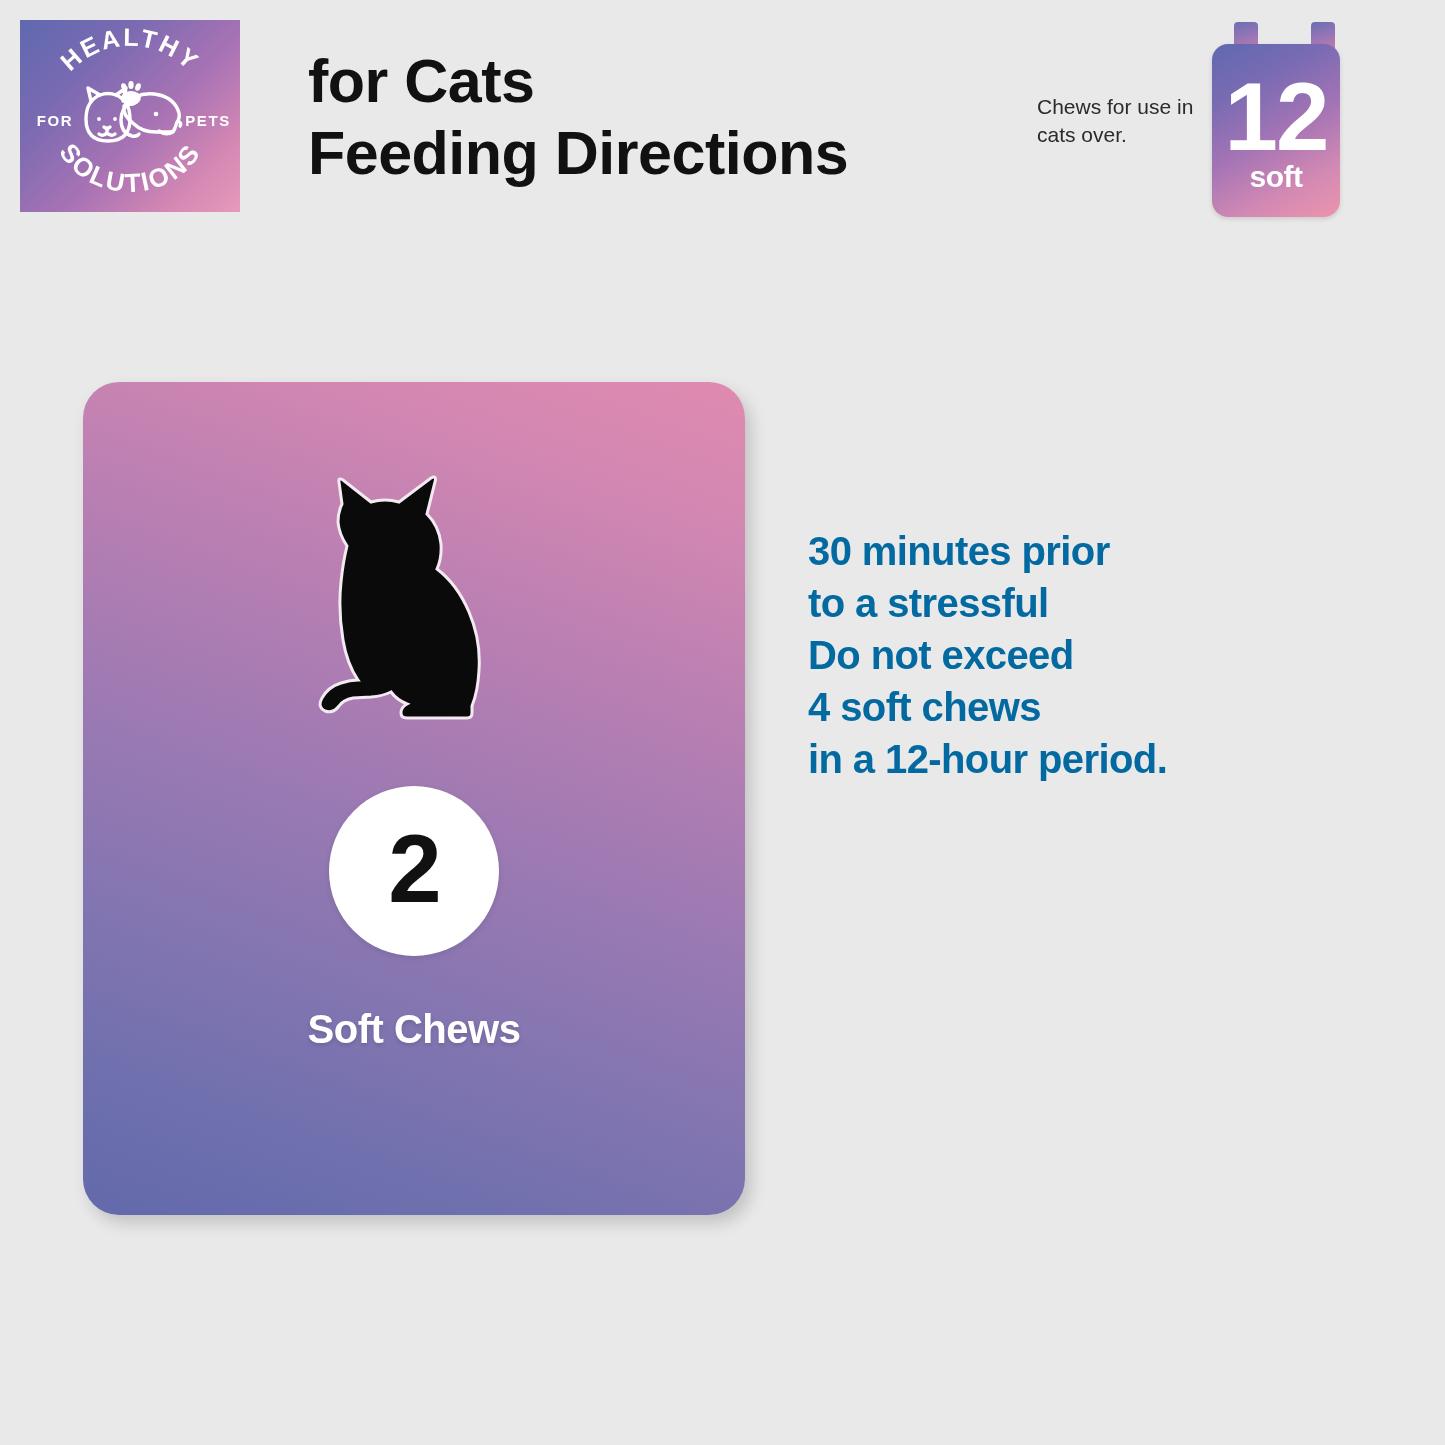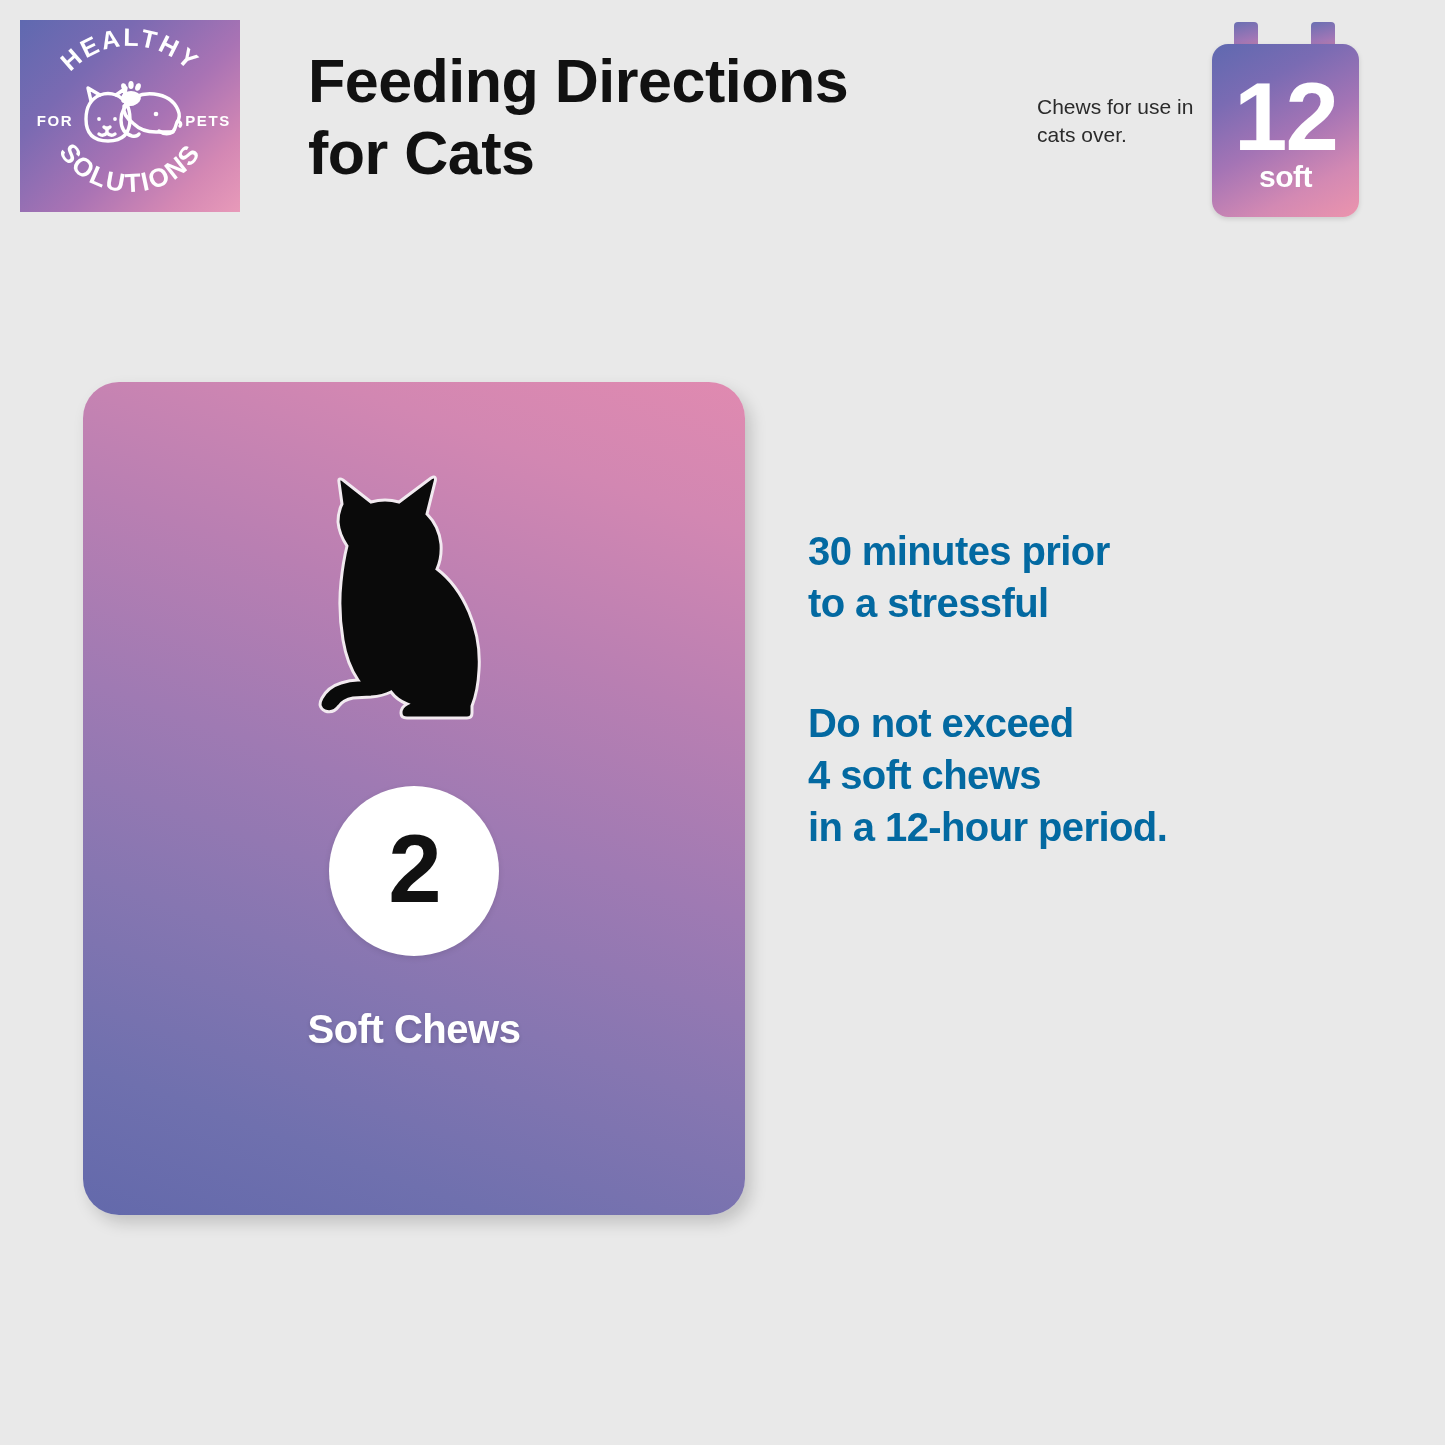--- a/index.html
+++ b/index.html
@@ -42,21 +42,21 @@
   }
   .weeks-badge .tab {
     position:absolute; top:0; width:24px; height:40px;
     border-radius:4px 4px 0 0;
     background:linear-gradient(165deg,#6a6fb2 0%,#9f76b6 45%,#e4899f 100%);
   }
   .weeks-badge .tab.left { left:22px; }
   .weeks-badge .tab.right { left:99px; }
   .weeks-badge .body {
     position:absolute; left:0; top:22px;
-    width:147px; height:173px;
+    width:128px; height:173px;
     border-radius:16px;
     background:linear-gradient(152deg,#5f69b0 0%,#7a6bb3 26%,#a474b5 52%,#d389b3 78%,#ec94ad 100%);
     box-shadow:0 2px 5px rgba(0,0,0,0.13);
     display:flex; flex-direction:column; align-items:center; justify-content:center;
   }
   .weeks-badge .num {
     color:#fff; font-size:96px; font-weight:bold;
     line-height:0.88; letter-spacing:-2px; margin-top:6px;
   }
   .weeks-badge .unit {
@@ -97,21 +97,21 @@
   }
 
   
   .instructions {
     position:absolute; left:808px; top:525px; width:620px;
   }
   .instr-block {
     font-size:40px; font-weight:bold; line-height:1.30;
     color:#0369a1; letter-spacing:-0.6px;
   }
-  .instr-block + .instr-block { margin-top:68px; }
+  .instr-block + .instr-block { }
   .instr-line { display:block; white-space:nowrap; }
 </style>
 </head>
 <body>
 
 <div class="page">
 
   <div class="logo-badge">
     <svg viewBox="0 0 220 192" xmlns="http://www.w3.org/2000/svg" aria-hidden="true">
       <defs>
@@ -152,22 +152,22 @@
                  q -14 0 -22 -8 q -12 -9 -10 -18 z"></path>
         <path d="M 110 84 q -9 4 -9 16 q 0 13 11 16 q 5 1 7 -2"></path>
         <circle cx="136" cy="94" r="2.3" fill="#ffffff" stroke="none"></circle>
         <path d="M 158 101 q 4 2 2 5"></path>
         <path d="M 139 111 q 7 5 14 1"></path>
       </g>
     </svg>
   </div>
 
   <h1 class="title">
+    <span class="instr-line">for Cats</span>
     <span class="instr-line">Feeding Directions</span>
-    <span class="instr-line">for Cats</span>
   </h1>
 
   <div class="safe-note">
     <span class="instr-line">Chews for use in</span>
     <span class="instr-line">cats over.</span>
   </div>
 
   <div class="weeks-badge">
     <div class="tab left"></div>
     <div class="tab right"></div>

